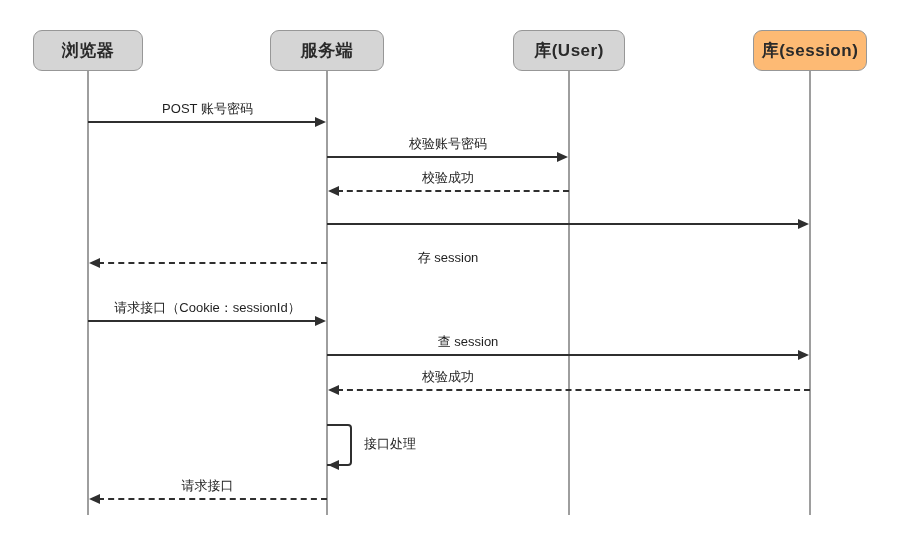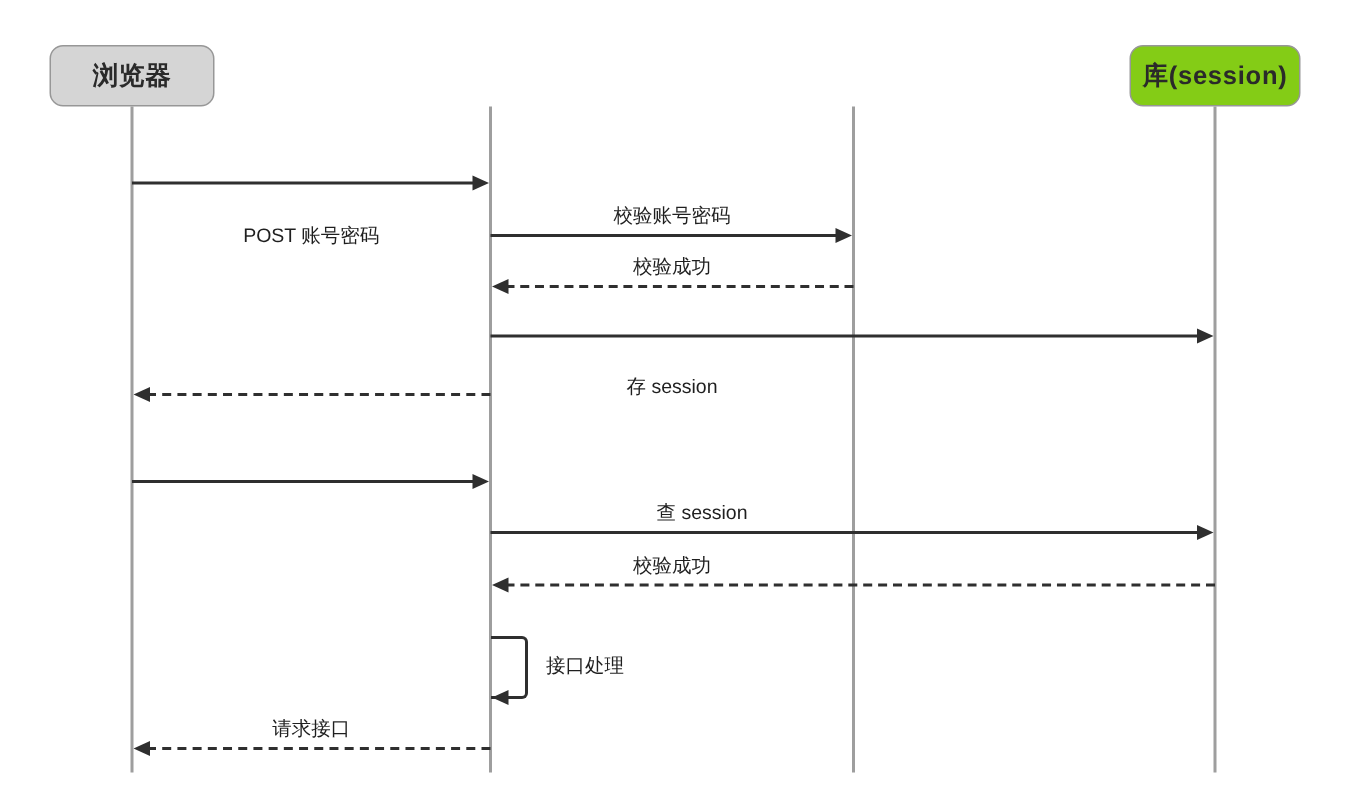--- a/index.html
+++ b/index.html
@@ -67,39 +67,42 @@
     border-radius: 0 4px 4px 0;
   }
 </style>
 </head>
 <body>
 
 <div id="canvas" style="background: rgb(255, 255, 255);">
     <div class="lifeline" style="left: 87px; top: 71px; height: 444px; background: rgb(158, 158, 158);"></div>
     <div class="actor-box" style="left: 33px; top: 30px; width: 110px; background: rgb(213, 213, 213); border: 1px solid rgb(151, 151, 151); color: rgb(42, 42, 42);">浏览器</div>
     <div class="lifeline" style="left: 326px; top: 71px; height: 444px; background: rgb(158, 158, 158);"></div>
+    <div class="actor-box" style="left: 270px; top: 30px; width: 114px; background: rgb(213, 213, 213); border: 1px solid rgb(151, 151, 151); color: rgb(42, 42, 42);">服务端</div>
     <div class="lifeline" style="left: 568px; top: 71px; height: 444px; background: rgb(158, 158, 158);"></div>
+    <div class="actor-box" style="left: 513px; top: 30px; width: 112px; background: rgb(213, 213, 213); border: 1px solid rgb(151, 151, 151); color: rgb(42, 42, 42);">库(User)</div>
     <div class="lifeline" style="left: 809px; top: 71px; height: 444px; background: rgb(158, 158, 158);"></div>
-    <div class="actor-box" style="left: 753px; top: 30px; width: 114px; background: #84cc16; border: 1px solid rgb(151, 151, 151); color: rgb(42, 42, 42);">库(session)</div>
+    <div class="actor-box" style="left: 753px; top: 30px; width: 114px; background: #fdba74; border: 1px solid rgb(151, 151, 151); color: rgb(42, 42, 42);">库(session)</div>
     <div class="msg-line" style="top: 121px; border-top: 2px solid rgb(47, 47, 47); left: 88px; width: 229px;"></div>
     <div class="arrowhead" style="top: 117px; border-width: 5px 0px 5px 11px; border-left-color: rgb(47, 47, 47); left: 315px;"></div>
-    <div class="msg-label" style="left: 207.5px; top: 101px; color: rgb(31, 31, 31); margin-top: 48px;">POST 账号密码</div>
+    <div class="msg-label" style="left: 207.5px; top: 101px; color: rgb(31, 31, 31);">POST 账号密码</div>
     <div class="msg-line" style="top: 156px; border-top: 2px solid rgb(47, 47, 47); left: 327px; width: 232px;"></div>
     <div class="arrowhead" style="top: 152px; border-width: 5px 0px 5px 11px; border-left-color: rgb(47, 47, 47); left: 557px;"></div>
     <div class="msg-label" style="left: 448px; top: 136px; color: rgb(31, 31, 31);">校验账号密码</div>
     <div class="msg-line" style="top: 190px; border-top: 2px dashed rgb(47, 47, 47); left: 337px; width: 232px;"></div>
     <div class="arrowhead" style="top: 186px; border-width: 5px 11px 5px 0px; border-right-color: rgb(47, 47, 47); left: 328px;"></div>
     <div class="msg-label" style="left: 448px; top: 170px; color: rgb(31, 31, 31);">校验成功</div>
     <div class="msg-line" style="top: 223px; border-top: 2px solid rgb(47, 47, 47); left: 327px; width: 473px;"></div>
     <div class="arrowhead" style="top: 219px; border-width: 5px 0px 5px 11px; border-left-color: rgb(47, 47, 47); left: 798px;"></div>
     <div class="msg-label" style="left: 448px; top: 203px; color: rgb(31, 31, 31); margin-top: 47px;">存 session</div>
     <div class="msg-line" style="top: 262px; border-top: 2px dashed rgb(47, 47, 47); left: 98px; width: 229px;"></div>
     <div class="arrowhead" style="top: 258px; border-width: 5px 11px 5px 0px; border-right-color: rgb(47, 47, 47); left: 89px;"></div>
     <div class="msg-line" style="top: 320px; border-top: 2px solid rgb(47, 47, 47); left: 88px; width: 229px;"></div>
     <div class="arrowhead" style="top: 316px; border-width: 5px 0px 5px 11px; border-left-color: rgb(47, 47, 47); left: 315px;"></div>
+    <div class="msg-label" style="left: 207.5px; top: 300px; color: rgb(31, 31, 31);">请求接口（Cookie：sessionId）</div>
     <div class="msg-line" style="top: 354px; border-top: 2px solid rgb(47, 47, 47); left: 327px; width: 473px;"></div>
     <div class="arrowhead" style="top: 350px; border-width: 5px 0px 5px 11px; border-left-color: rgb(47, 47, 47); left: 798px;"></div>
     <div class="msg-label" style="left: 468px; top: 334px; color: rgb(31, 31, 31);">查 session</div>
     <div class="msg-line" style="top: 389px; border-top: 2px dashed rgb(47, 47, 47); left: 337px; width: 473px;"></div>
     <div class="arrowhead" style="top: 385px; border-width: 5px 11px 5px 0px; border-right-color: rgb(47, 47, 47); left: 328px;"></div>
     <div class="msg-label" style="left: 448px; top: 369px; color: rgb(31, 31, 31);">校验成功</div>
     <div class="self-loop" style="left: 327px; top: 424px; width: 25px; height: 42px; border-top: 2px solid rgb(47, 47, 47); border-right: 2px solid rgb(47, 47, 47); border-bottom: 2px solid rgb(47, 47, 47);"></div>
     <div class="arrowhead" style="border-width: 5px 11px 5px 0px; border-right-color: rgb(47, 47, 47); left: 328px; top: 460px;"></div>
     <div class="self-label" style="left: 364px; top: 436px; color: rgb(31, 31, 31); font-family: Liberation Serif, serif;">接口处理</div>
     <div class="msg-line" style="top: 498px; border-top: 2px dashed rgb(47, 47, 47); left: 98px; width: 229px;"></div>

